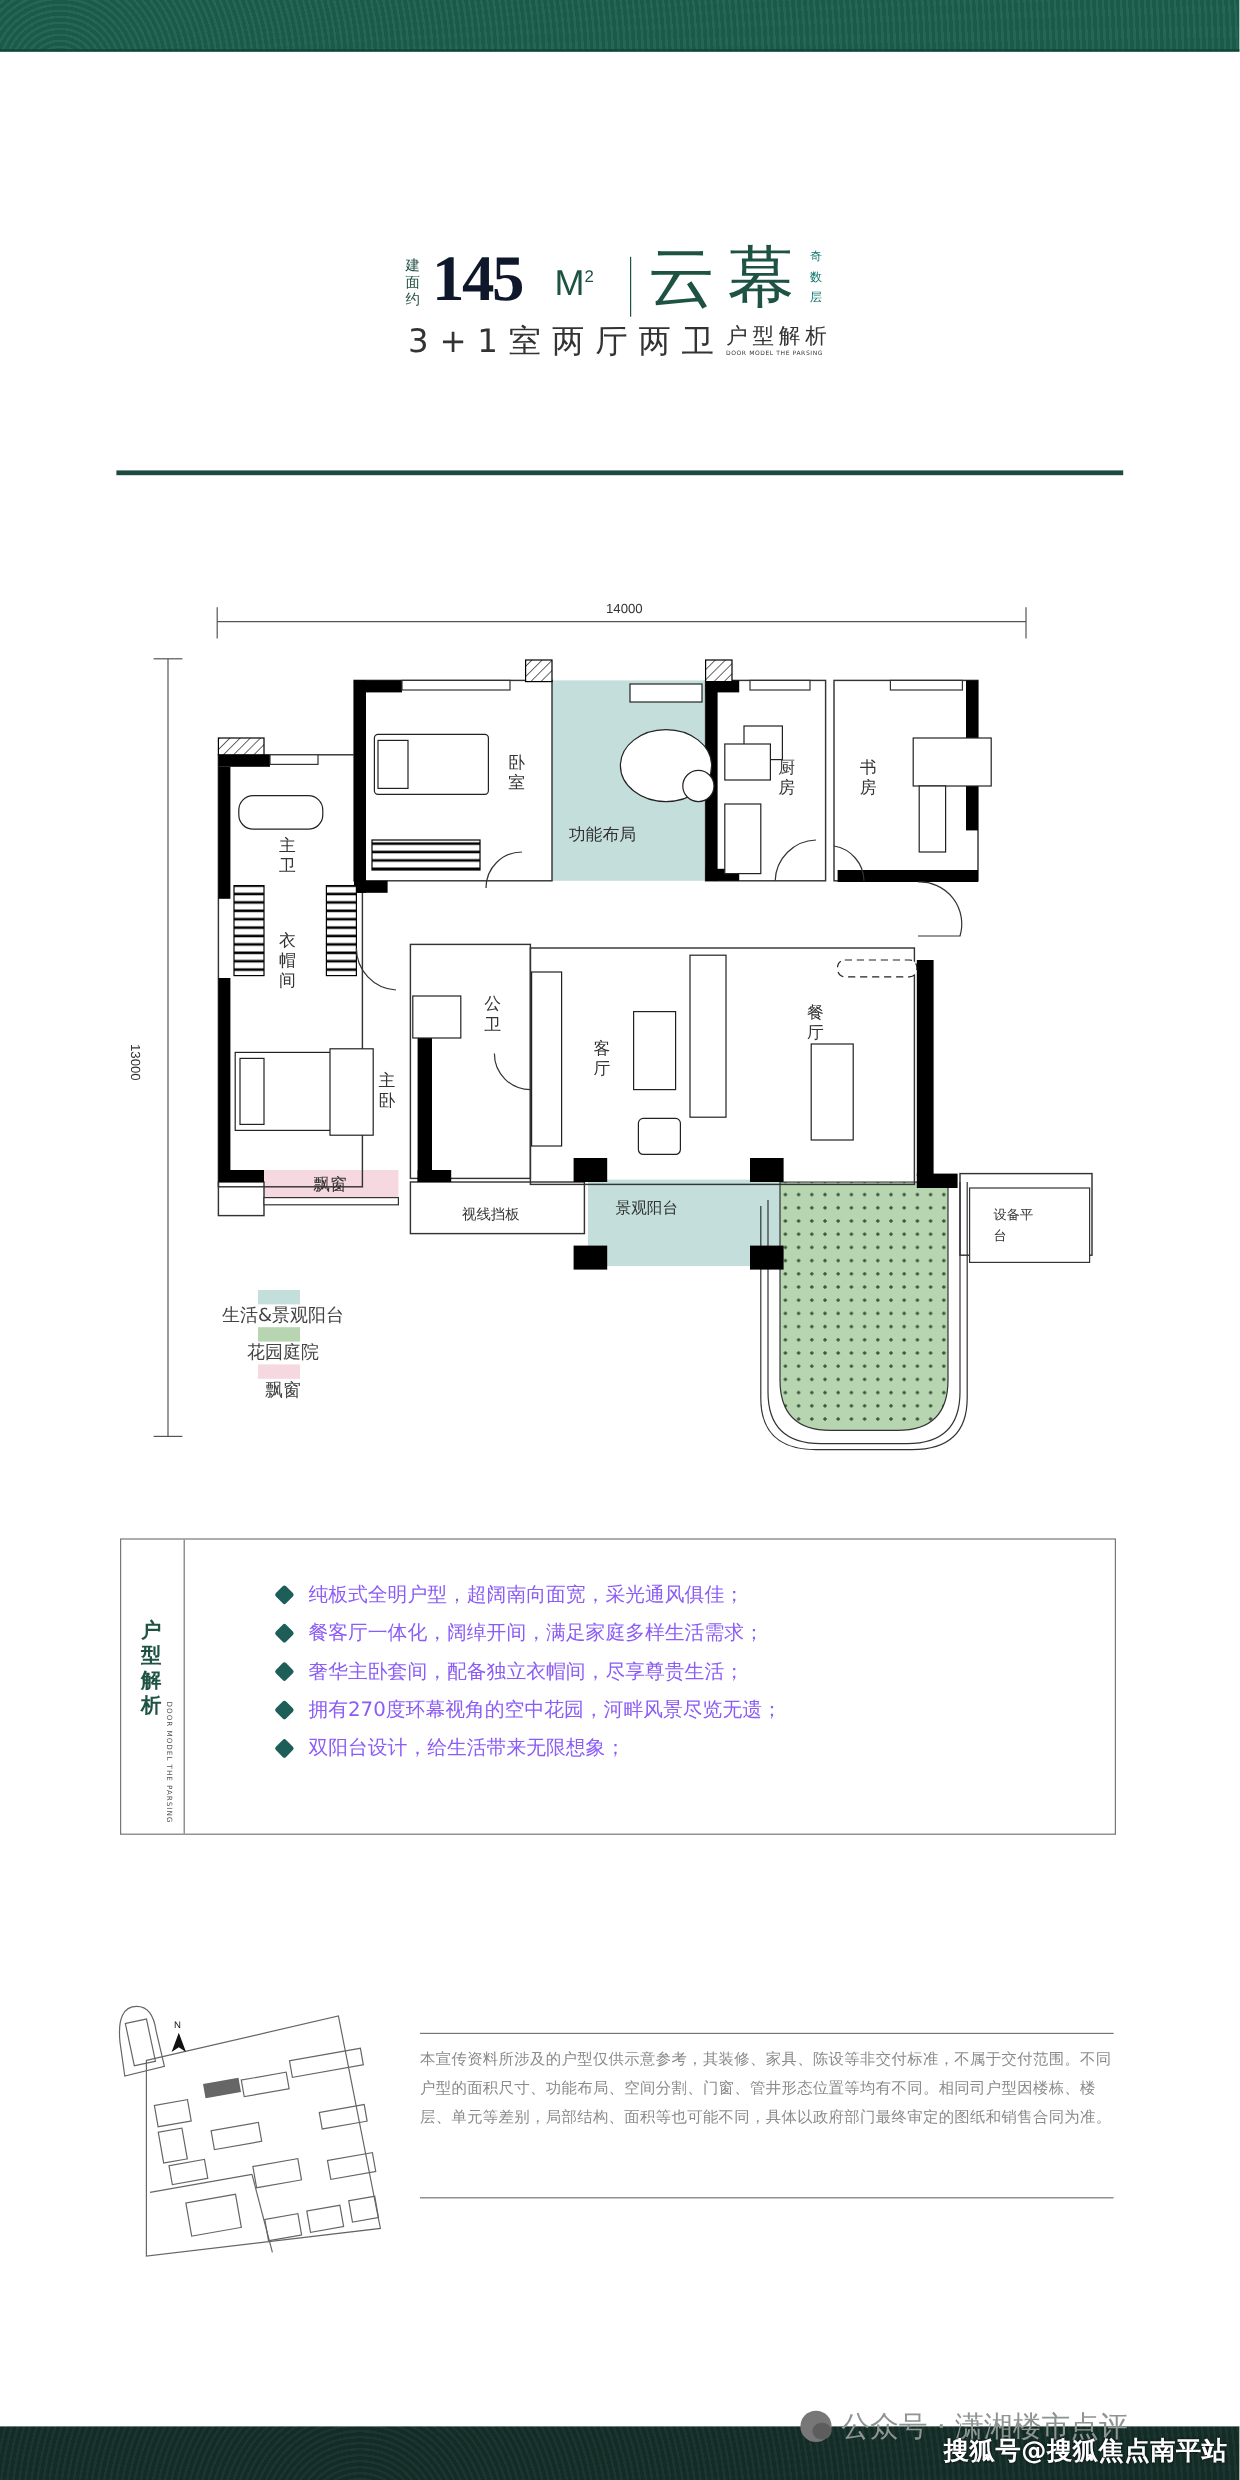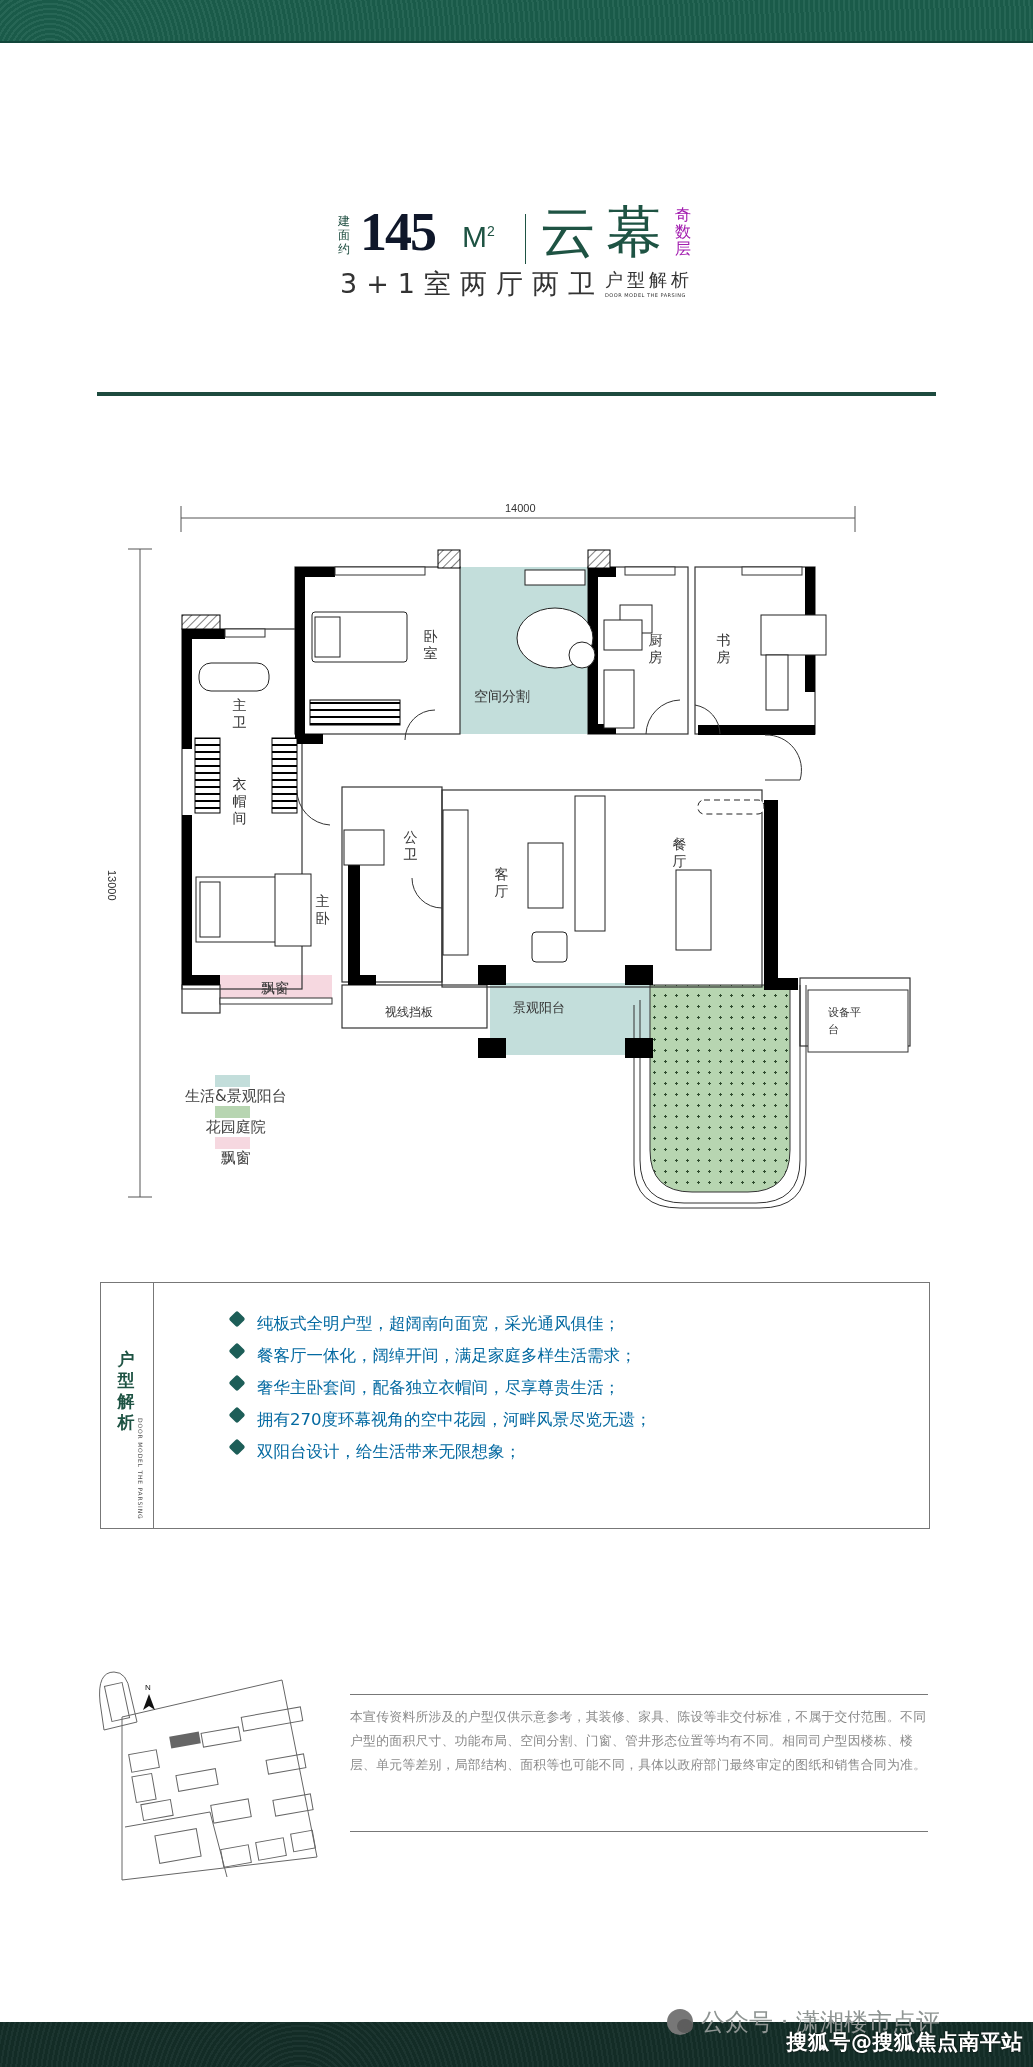--- a/index.html
+++ b/index.html
@@ -7,42 +7,42 @@
   .topbar{position:absolute;left:0;top:0;width:1033px;height:43px;background:#1b5e4c;
     background-image:repeating-radial-gradient(circle at 50px 60px,rgba(255,255,255,0.05) 0 2px,rgba(0,0,0,0.04) 2px 5px);}
   .topbar::after{content:"";position:absolute;left:0;right:0;bottom:0;height:2px;background:#12463a;}
   .title-block{position:absolute;left:330px;top:196px;width:400px;height:100px;}
   .tb-small{position:absolute;left:8px;top:18px;width:16px;font-size:12px;line-height:14px;color:#1e4d40;}
   .tb-num{position:absolute;left:30px;top:0;font-size:54px;font-weight:bold;color:#0f172a;letter-spacing:-2px;line-height:72px;font-family:Liberation Serif, serif;}
   .tb-unit{position:absolute;left:132px;top:24px;font-size:30px;color:#1e5343;font-family:"Liberation Sans",sans-serif;}
   .tb-unit sup{font-size:14px;}
   .tb-divider{position:absolute;left:195px;top:18px;width:1px;height:50px;background:#1e5343;}
   .tb-name{position:absolute;left:210px;top:0;font-size:56px;color:#1e5343;letter-spacing:10px;line-height:72px;}
-  .tb-floor{position:absolute;left:345px;top:10px;width:16px;font-size:16px;line-height:17px;color:#a21caf;}
+  .tb-floor{position:absolute;left:345px;top:10px;width:16px;font-size:10px;line-height:17px;color:#0f766e;}
   .tb-layout{position:absolute;left:10px;top:70px;font-size:27px;color:#333;letter-spacing:9px;}
   .tb-sub{position:absolute;left:275px;top:72px;font-size:18px;color:#333;letter-spacing:4px;}
   .tb-sub-en{position:absolute;left:275px;top:96px;font-size:5px;color:#333;letter-spacing:0.5px;}
   .hr-green{position:absolute;left:97px;top:392px;width:839px;height:4px;background:#1d4a3e;}
 
   .plan{position:absolute;left:0;top:0;width:862px;height:1240px;}
   .dim-label{position:absolute;font-size:11px;color:#333;font-family:"Liberation Sans",sans-serif;}
   .room-label{position:absolute;font-size:14px;color:#333;line-height:17px;}
   .vert{width:15px;text-align:center;}
 
   .legend{position:absolute;left:185px;top:1075px;}
   .legend-item{display:flex;align-items:center;height:31px;flex-direction:column;}
   .legend-swatch{width:35px;height:16px;margin-right:7px;}
   .legend-label{font-size:15px;color:#444;}
 
   .analysis-box{position:absolute;left:100px;top:1282px;width:830px;height:247px;border:1.5px solid #777;box-sizing:border-box;}
   .analysis-side{position:absolute;left:0;top:0;width:52px;height:100%;border-right:1.5px solid #777;}
   .analysis-title{position:absolute;left:15px;top:66px;width:20px;font-size:17px;font-weight:bold;color:#1e5343;line-height:21px;text-align:center;}
   .analysis-title-en{position:absolute;left:36px;top:135px;font-size:6px;color:#555;writing-mode:vertical-rl;letter-spacing:0.8px;}
   .analysis-list{position:absolute;left:130px;top:30px;margin:0;padding:0;list-style:none;}
-  .analysis-list li{display:flex;align-items:flex-start;height:32px;font-size:16.5px;color:#0369a1;}
+  .analysis-list li{display:flex;align-items:center;height:32px;font-size:16.5px;color:#8b5cf6;}
   .bullet{width:12px;height:12px;background:#1d5e58;transform:rotate(45deg);border-radius:2px;margin-right:14px;flex:none;}
 
   .sitemap{position:absolute;left:92px;top:1662px;width:230px;height:220px;}
   .disclaimer-top{position:absolute;left:350px;top:1694px;width:578px;height:1px;background:#777;}
   .disclaimer-bot{position:absolute;left:350px;top:1831px;width:578px;height:1px;background:#777;}
   .disclaimer{position:absolute;left:350px;top:1705px;width:580px;font-size:12.8px;line-height:24px;color:#8a8a8a;letter-spacing:0.3px;}
 
   .bottombar{position:absolute;left:0;top:2022px;width:1033px;height:45px;background:#142e28;
     background-image:repeating-radial-gradient(circle at 300px 80px,rgba(255,255,255,0.035) 0 2px,rgba(0,0,0,0.05) 2px 5px);}
   .wechat{position:absolute;left:667px;top:2006px;display:flex;align-items:center;color:#8e9492;font-size:24px;}
@@ -184,21 +184,21 @@
       <path d="M297 790 A35 35 0 0 0 330 825"></path>
     </g>
 
     <rect x="808" y="990" width="100" height="62" fill="#fff" stroke="#333"></rect>
   </svg>
 
   <div class="dim-label" style="left:505px;top:502px">14000</div>
   <div class="dim-label" style="left:118px;top:870px;transform:rotate(90deg);transform-origin:left top">13000</div>
 
   <div class="room-label vert" style="left:423px;top:628px">卧室</div>
-  <div class="room-label" style="left:474px;top:688px">空间分割</div>
+  <div class="room-label" style="left:474px;top:688px">功能布局</div>
   <div class="room-label vert" style="left:648px;top:632px">厨房</div>
   <div class="room-label vert" style="left:716px;top:632px">书房</div>
   <div class="room-label vert" style="left:232px;top:697px">主卫</div>
   <div class="room-label vert" style="left:232px;top:776px">衣帽间</div>
   <div class="room-label vert" style="left:315px;top:893px">主卧</div>
   <div class="room-label vert" style="left:403px;top:829px">公卫</div>
   <div class="room-label vert" style="left:494px;top:866px">客厅</div>
   <div class="room-label vert" style="left:672px;top:836px">餐厅</div>
   <div class="room-label" style="left:261px;top:980px">飘窗</div>
   <div class="room-label" style="left:385px;top:1004px;font-size:12px">视线挡板</div>

